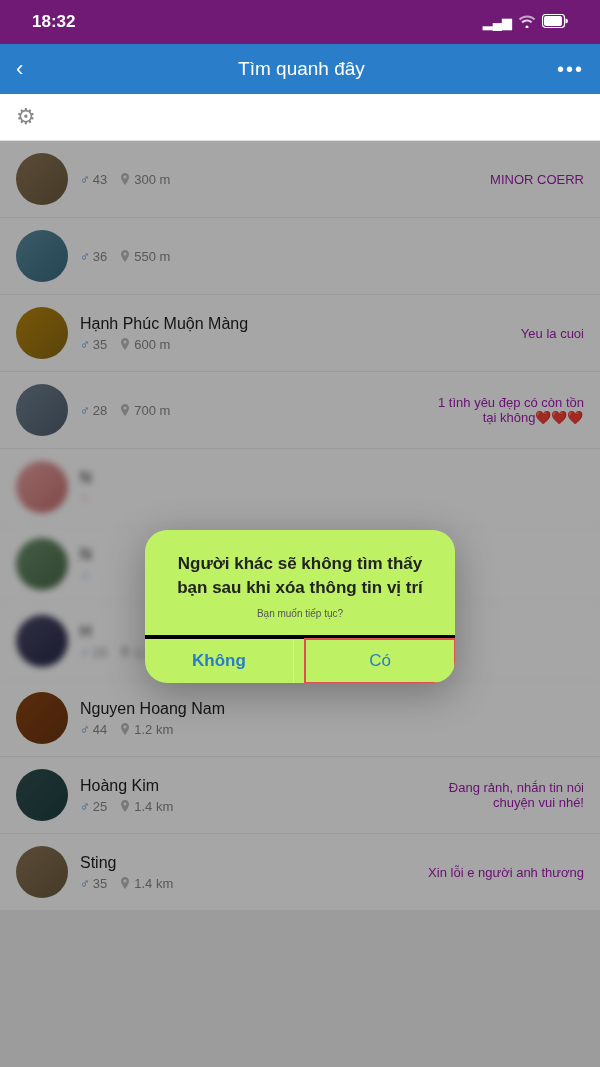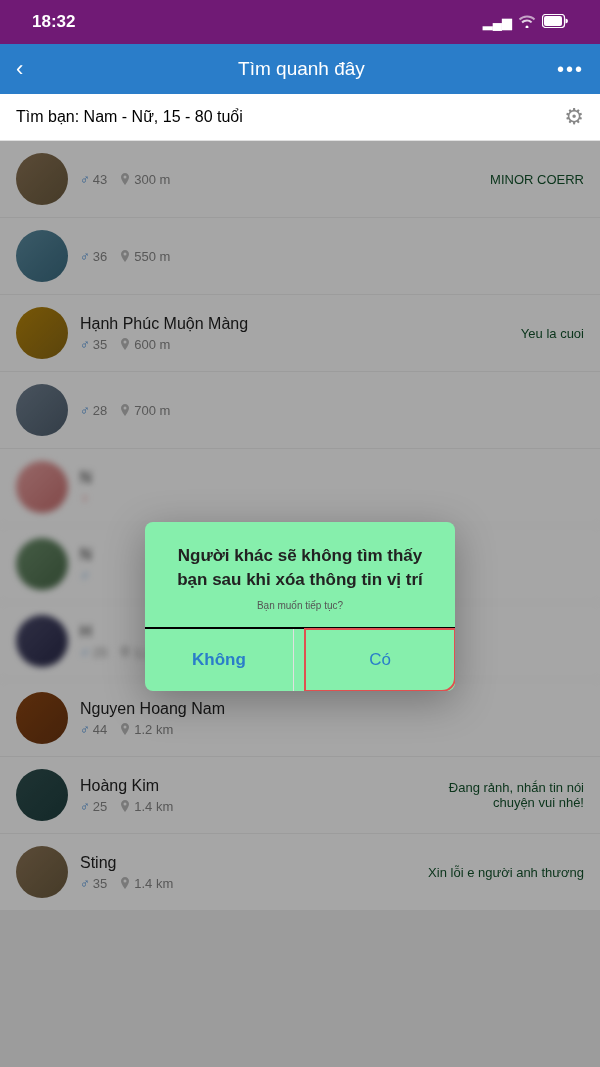--- a/index.html
+++ b/index.html
@@ -139,41 +139,41 @@
       gap: 3px;
     }
     .distance {
       display: flex;
       align-items: center;
       gap: 3px;
       text-align: right;
     }
     .user-status {
       font-size: 13px;
-      color: #14532d;
+      color: #a21caf;
       text-align: right;
       max-width: 160px;
     }
 
     
     .modal-overlay {
       position: absolute;
       top: 0;
       left: 0;
       width: 100%;
       height: 100%;
       background: rgba(0,0,0,0.35);
       display: flex;
       align-items: center;
       justify-content: center;
       z-index: 100;
     }
     .modal {
-      background: #86efac;
-      border-radius: 8px;
+      background: #bef264;
+      border-radius: 22px;
       width: 310px;
       overflow: hidden;
       box-shadow: 0 10px 40px rgba(0,0,0,0.3);
     }
     .modal-body {
       padding: 22px 22px 16px;
       text-align: center;
     }
     .modal-title {
       font-size: 17px;
@@ -181,22 +181,22 @@
       color: #222;
       line-height: 1.4;
       margin-bottom: 8px;
     }
     .modal-subtitle {
       font-size: 10px;
       color: #555;
     }
     .modal-actions {
       display: flex;
-      border-top: 2px solid #000000;
-      height: 64px;
+      border-top: 4px solid #000000;
+      height: 48px;
     }
     .modal-btn {
       flex: 1;
       display: flex;
       align-items: center;
       justify-content: center;
       font-size: 17px;
       cursor: pointer;
       border: none;
       background: transparent;
@@ -245,24 +245,20 @@
   </div>
 </div>
 
 <div class="header">
   <span class="header-back">‹</span>
   <span class="header-title">Tìm quanh đây</span>
   <span class="header-more">•••</span>
 </div>
 
 <div class="filter-bar">
-  <div>
-    <span>Tìm bạn:</span>
-    <span>Nam - Nữ, 15 - 80 tuổi</span>
-  </div>
   <span class="gear-icon">⚙</span>
 </div>
 
 <div class="content-area">
   <div class="user-list" id="user-list">
 
   <div class="user-item">
     <div class="avatar avatar-1"></div>
     <div class="user-info">
       <div class="user-meta">
@@ -330,20 +326,21 @@
         </span>
         <span class="distance">
           <svg width="12" height="14" viewBox="0 0 12 14" fill="none">
                 <path d="M6 1C3.8 1 2 2.8 2 5c0 3 4 8 4 8s4-5 4-8c0-2.2-1.8-4-4-4z" fill="#bbb"></path>
                 <circle cx="6" cy="5" r="1.5" fill="white"></circle>
               </svg>
           700 m
         </span>
       </div>
     </div>
+    <div class="user-status">1 tình yêu đẹp có còn tồn tại không❤️❤️❤️</div>
   </div>
       <div class="user-item blurred">
     <div class="avatar avatar-5"></div>
     <div class="user-info">
       <div class="user-name">N</div>
       <div class="user-meta">
         <span class="gender-age">
           <span style="color:#e07070">♀</span>
           <span></span>
         </span>

